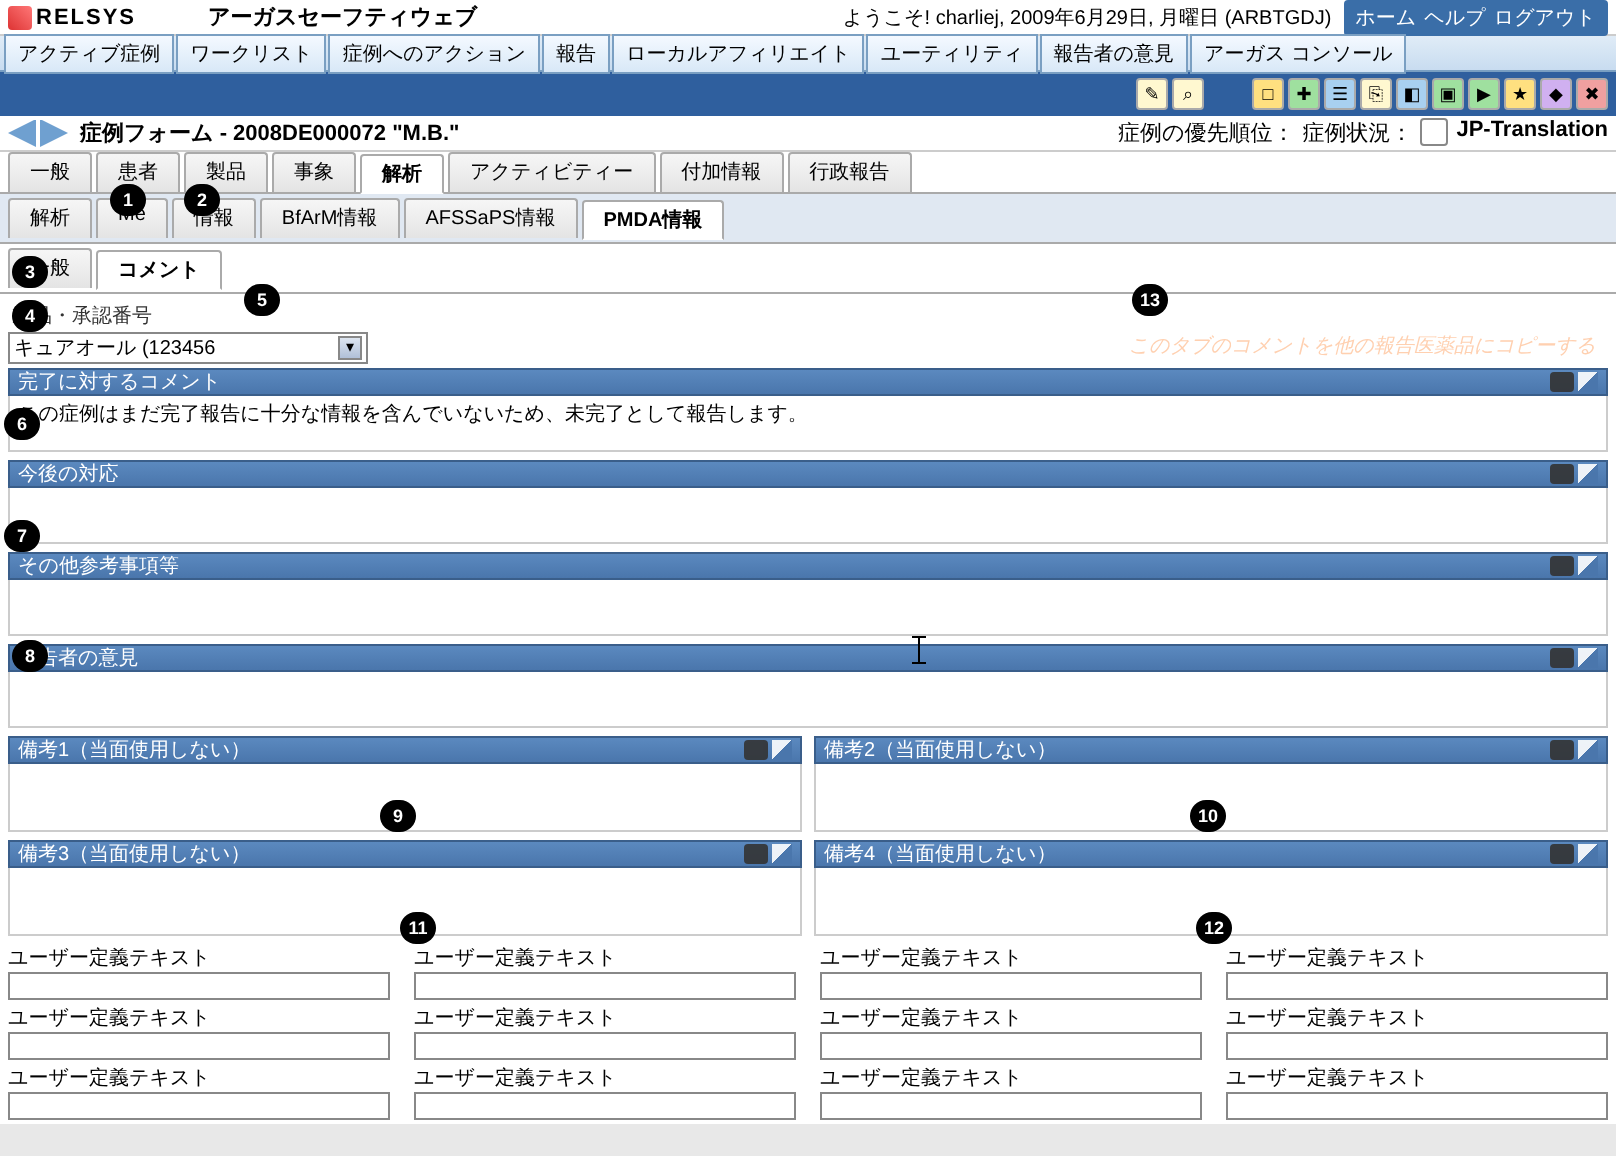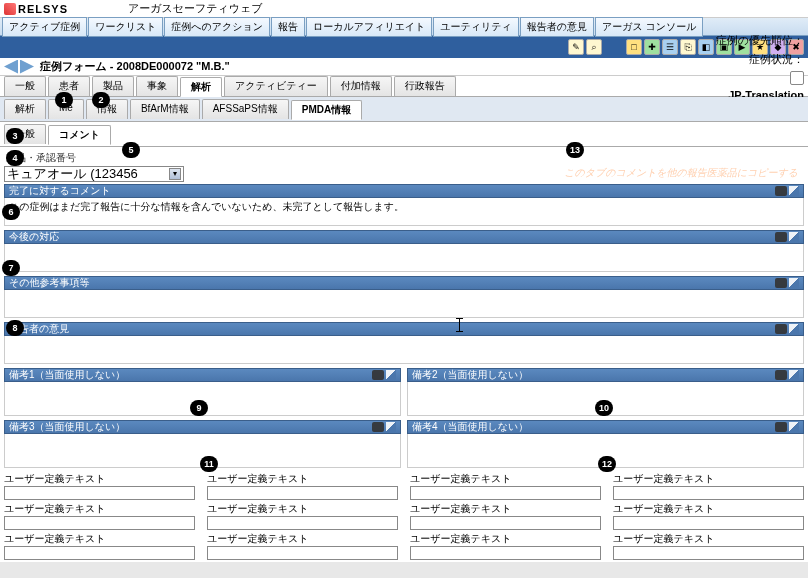--- a/index.html
+++ b/index.html
@@ -23,22 +23,23 @@
     display: flex;
     align-items: center;
     gap: 2px;
   }
   .logo-icon {
     width: 12px; height: 12px;
     background: linear-gradient(45deg,#d33,#f77);
     border-radius: 2px;
   }
   .product-title {
-    margin-left: 60px;
+    margin-left: 36px;
     font-size: 11px;
+    font-weight: bold;
   }
   .topbar-right {
     margin-left: auto;
     display: flex;
     align-items: center;
     gap: 6px;
   }
   .welcome { font-size: 10px; }
   .top-links {
     background: #3a6ea8;
@@ -97,21 +98,21 @@
     border-bottom: 1px solid #ccc;
   }
   .nav-arrow {
     width: 14px; height: 14px;
     background: #6fa0d0;
     clip-path: polygon(100% 0,0 50%,100% 100%);
     margin-right:2px;
   }
   .nav-arrow.right{clip-path:polygon(0 0,100% 50%,0 100%);}
   .form-title { font-weight: bold; font-size: 11px; margin-left:4px;}
-  .case-state { margin-left:auto; display:flex; align-items:flex-end; gap:4px;flex-direction:column;}
+  .case-state { margin-left:auto; display:flex; align-items:flex-start; gap:4px;}
   .state-icon{width:14px;height:14px;background:#fff;border:1px solid #888;border-radius:2px;}
   .tabs1 {
     background:#fff;
     display:flex;
     border-bottom:1px solid #aaa;
     padding-left:4px;
   }
   .tab {
     padding: 2px 10px;
     border: 1px solid #aaa;
@@ -215,20 +216,28 @@
 </style>
 </head>
 <body>
 
 <div class="topbar">
   <div class="logo">
     <span class="logo-icon"></span>
     <span style="font-weight:bold;letter-spacing:1px;">RELSYS</span>
   </div>
   <span class="product-title">アーガスセーフティウェブ</span>
+  <div class="topbar-right">
+    <span class="welcome">ようこそ! charliej, 2009年6月29日, 月曜日 (ARBTGDJ)</span>
+    <div class="top-links">
+      <span>ホーム</span>
+      <span>ヘルプ</span>
+      <span>ログアウト</span>
+    </div>
+  </div>
 </div>
 
 <div class="menubar">
   <span class="menu-item">アクティブ症例</span>
   <span class="menu-item">ワークリスト</span>
   <span class="menu-item">症例へのアクション</span>
   <span class="menu-item">報告</span>
   <span class="menu-item">ローカルアフィリエイト</span>
   <span class="menu-item">ユーティリティ</span>
   <span class="menu-item">報告者の意見</span>
@@ -286,21 +295,21 @@
 <div class="tabs3">
   <span class="tab">一般</span>
   <span class="tab active">コメント</span>
 </div>
 
 <div class="content" style="position:relative;">
 
   <div class="row-label">製品・承認番号</div>
   <div style="display:flex;align-items:center;position:relative;">
     <div class="select-box">
-      <span style="font-size:13px;">キュアオール (123456</span>
+      <span style="font-size:10px;">キュアオール (123456</span>
       <span class="dd-btn">▾</span>
     </div>
     <span class="hint-right hint-bar-text" style="top:0;margin-left:12px;">このタブのコメントを他の報告医薬品にコピーする</span>
   </div>
 
   <div class="section-header" style="margin-top:2px;">
     <span>完了に対するコメント</span>
     <div class="sh-right">
         <span class="binoc"></span>
         <span class="corner-fold"></span>

